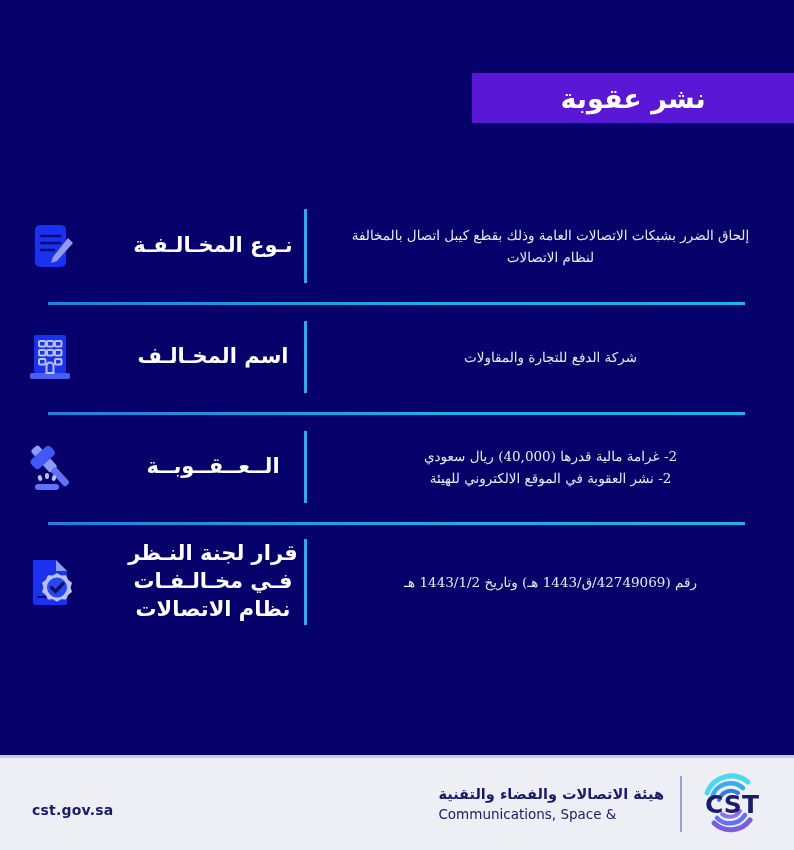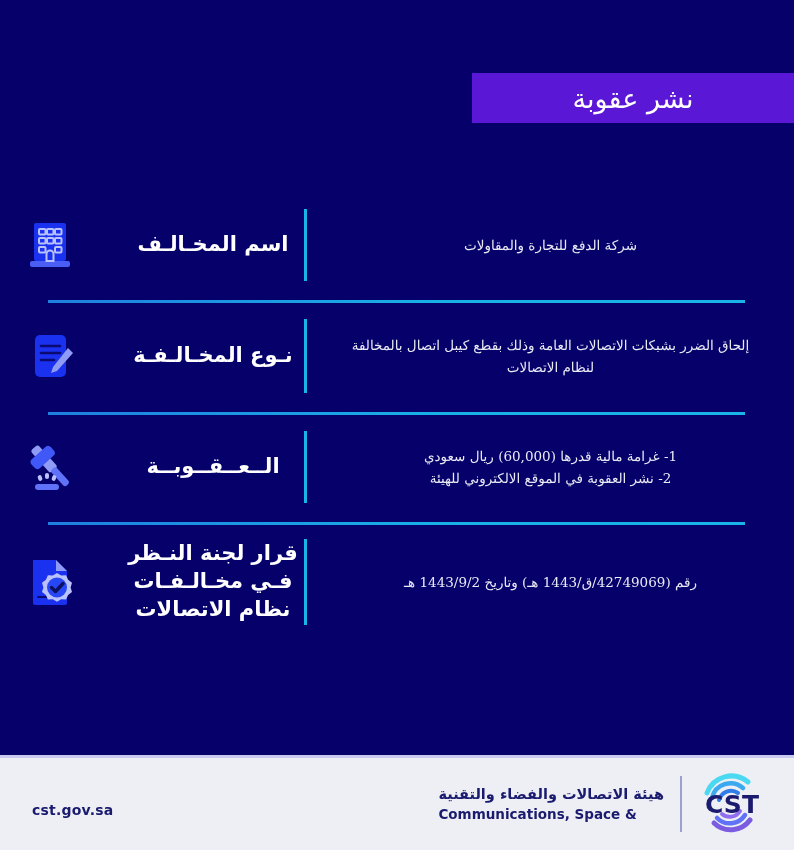--- a/index.html
+++ b/index.html
@@ -10,21 +10,21 @@
     overflow:hidden;position:relative;
   }
   .stage{position:relative;width:794px;height:850px;background:#06006b;overflow:hidden;}
 
   
   .banner{
     position:absolute;left:472px;top:73px;width:322px;height:50px;
     background:#5b17d6;display:flex;align-items:center;justify-content:center;
   }
   .banner-text{
-    color:#ffffff;font-size:27px;font-weight:400;letter-spacing:.5px;
+    color:#ffffff;font-size:27px;font-weight:700;letter-spacing:.5px;
     direction:rtl;white-space:nowrap;line-height:1;
   }
 
   
   .rows{position:absolute;left:0;top:190px;width:794px;}
   .row{position:relative;width:794px;display:flex;flex-direction:row-reverse;align-items:center;}
   .row-inner{display:flex;flex-direction:row-reverse;align-items:center;width:794px;}
 
   .icon-cell{
     width:100px;min-width:100px;height:100%;
@@ -62,36 +62,61 @@
   .footer{
     position:absolute;left:0;bottom:0;width:794px;height:92px;
     background:#edeff4;border-top:3px solid #c7c9ee;
     display:flex;align-items:center;
   }
   .logo-block{display:flex;align-items:center;margin-right:30px;}
   .logo-mark{position:relative;width:66px;height:62px;min-width:66px;}
   .logo-sep{width:2px;height:56px;background:#9aa0cf;margin:0 16px;}
   .org-names{display:flex;flex-direction:column;direction:rtl;}
   .org-ar{color:#1a1a6e;font-size:14.5px;font-weight:700;line-height:1.35;direction:rtl;}
-  .org-en1,.org-en2{color:#1a1a6e;font-size:13.5px;font-weight:700;line-height:1.34;direction:ltr;text-align:left;}
+  .org-en1,.org-en2{color:#1a1a6e;font-size:13.5px;font-weight:400;line-height:1.34;direction:ltr;text-align:left;}
   .site-url{
     position:absolute;left:32px;bottom:32px;
     color:#1a1a6e;font-size:14px;font-weight:700;direction:ltr;letter-spacing:.2px;
   }
 </style>
 </head>
 <body>
 
 <div class="stage">
 
   <div class="banner">
     <div class="banner-text">نشر عقوبة</div>
   </div>
 
   <div class="rows">
+
+    <div class="row" style="height:112px;">
+      <div class="row-inner">
+        <div class="icon-cell">
+          <svg width="52" height="52" viewBox="0 0 52 52">
+            <rect x="11" y="5" width="31" height="42" rx="5" fill="#1a31f0"></rect>
+            <g stroke="#0a0a70" stroke-width="2.6" stroke-linecap="round">
+              <line x1="17" y1="16" x2="36" y2="16"></line>
+              <line x1="17" y1="23" x2="36" y2="23"></line>
+              <line x1="17" y1="30" x2="30" y2="30"></line>
+            </g>
+            <path d="M44 18 L49 23 L33 41 L27 43 L29 37 Z" fill="#8f9bf5"></path>
+          </svg>
+        </div>
+        <div class="label-cell">
+          <div class="label-text">نـوع المخـالـفـة</div>
+        </div>
+        <div class="divider-v" style="height:74px;"></div>
+        <div class="value-cell">
+          <div class="value-text">إلحاق الضرر بشبكات الاتصالات العامة وذلك بقطع كيبل اتصال بالمخالفة
+لنظام الاتصالات</div>
+        </div>
+      </div>
+      <div class="divider-h" style="top:112px;"></div>
+    </div>
 
     <div class="row" style="height:110px;">
       <div class="row-inner">
         <div class="icon-cell">
           <svg width="52" height="52" viewBox="0 0 52 52">
             <rect x="10" y="4" width="32" height="38" rx="2" fill="#1a31f0"></rect>
             <rect x="6" y="42" width="40" height="6" rx="2" fill="#4a5df5"></rect>
             <g fill="none" stroke="#b9c2fb" stroke-width="2">
               <rect x="15" y="10" width="6.5" height="5.5" rx="1"></rect>
               <rect x="23" y="10" width="6.5" height="5.5" rx="1"></rect>
@@ -109,45 +134,20 @@
           <div class="label-text">اسم المخـالـف</div>
         </div>
         <div class="divider-v" style="height:72px;"></div>
         <div class="value-cell">
           <div class="value-text">شركة الدفع للتجارة والمقاولات</div>
         </div>
       </div>
       <div class="divider-h" style="top:110px;"></div>
     </div>
 
-    <div class="row" style="height:112px;">
-      <div class="row-inner">
-        <div class="icon-cell">
-          <svg width="52" height="52" viewBox="0 0 52 52">
-            <rect x="11" y="5" width="31" height="42" rx="5" fill="#1a31f0"></rect>
-            <g stroke="#0a0a70" stroke-width="2.6" stroke-linecap="round">
-              <line x1="17" y1="16" x2="36" y2="16"></line>
-              <line x1="17" y1="23" x2="36" y2="23"></line>
-              <line x1="17" y1="30" x2="30" y2="30"></line>
-            </g>
-            <path d="M44 18 L49 23 L33 41 L27 43 L29 37 Z" fill="#8f9bf5"></path>
-          </svg>
-        </div>
-        <div class="label-cell">
-          <div class="label-text">نـوع المخـالـفـة</div>
-        </div>
-        <div class="divider-v" style="height:74px;"></div>
-        <div class="value-cell">
-          <div class="value-text">إلحاق الضرر بشبكات الاتصالات العامة وذلك بقطع كيبل اتصال بالمخالفة
-لنظام الاتصالات</div>
-        </div>
-      </div>
-      <div class="divider-h" style="top:112px;"></div>
-    </div>
-
     <div class="row" style="height:110px;">
       <div class="row-inner">
         <div class="icon-cell">
           <svg width="54" height="54" viewBox="0 0 54 54">
             <g transform="rotate(-42 27 27)">
               <rect x="23" y="2" width="10" height="30" rx="3" fill="#8f9bf5"></rect>
               <rect x="15" y="9" width="26" height="12" rx="4" fill="#3f58f7"></rect>
               <rect x="24.5" y="30" width="7" height="22" rx="3" fill="#5f72f8"></rect>
             </g>
             <rect x="12" y="44" width="24" height="6" rx="3" fill="#5f72f8"></rect>
@@ -156,21 +156,21 @@
               <rect x="22" y="33" width="4" height="6" rx="2"></rect>
               <rect x="29" y="35" width="4" height="6" rx="2" transform="rotate(18 31 38)"></rect>
             </g>
           </svg>
         </div>
         <div class="label-cell">
           <div class="label-text">الــعــقــوبــة</div>
         </div>
         <div class="divider-v" style="height:72px;"></div>
         <div class="value-cell">
-          <div class="value-text">1- غرامة مالية قدرها (60,000) ريال سعودي
+          <div class="value-text">2- غرامة مالية قدرها (40,000) ريال سعودي
 2- نشر العقوبة في الموقع الالكتروني للهيئة</div>
         </div>
       </div>
       <div class="divider-h" style="top:110px;"></div>
     </div>
 
     <div class="row" style="height:120px;padding-left:8px;">
       <div class="row-inner">
         <div class="icon-cell">
           <svg width="54" height="54" viewBox="0 0 54 54">
@@ -182,21 +182,21 @@
             <path d="M28.5 32.5 l4 4 l7.5 -8" fill="none" stroke="#0d1060" stroke-width="3.4" stroke-linecap="round" stroke-linejoin="round"></path>
           </svg>
         </div>
         <div class="label-cell">
           <div class="label-text">قرار لجنة النـظر
 فـي مخـالـفـات
 نظام الاتصالات</div>
         </div>
         <div class="divider-v" style="height:86px;"></div>
         <div class="value-cell">
-          <div class="value-text">رقم (42749069/ق/1443 هـ) وتاريخ 1443/9/2 هـ</div>
+          <div class="value-text">رقم (42749069/ق/1443 هـ) وتاريخ 1443/1/2 هـ</div>
         </div>
       </div>
     </div>
 
   </div>
 
   <div class="footer">
     <div class="logo-block">
       <div class="logo-mark">
         <svg width="66" height="62" viewBox="0 0 66 62">

